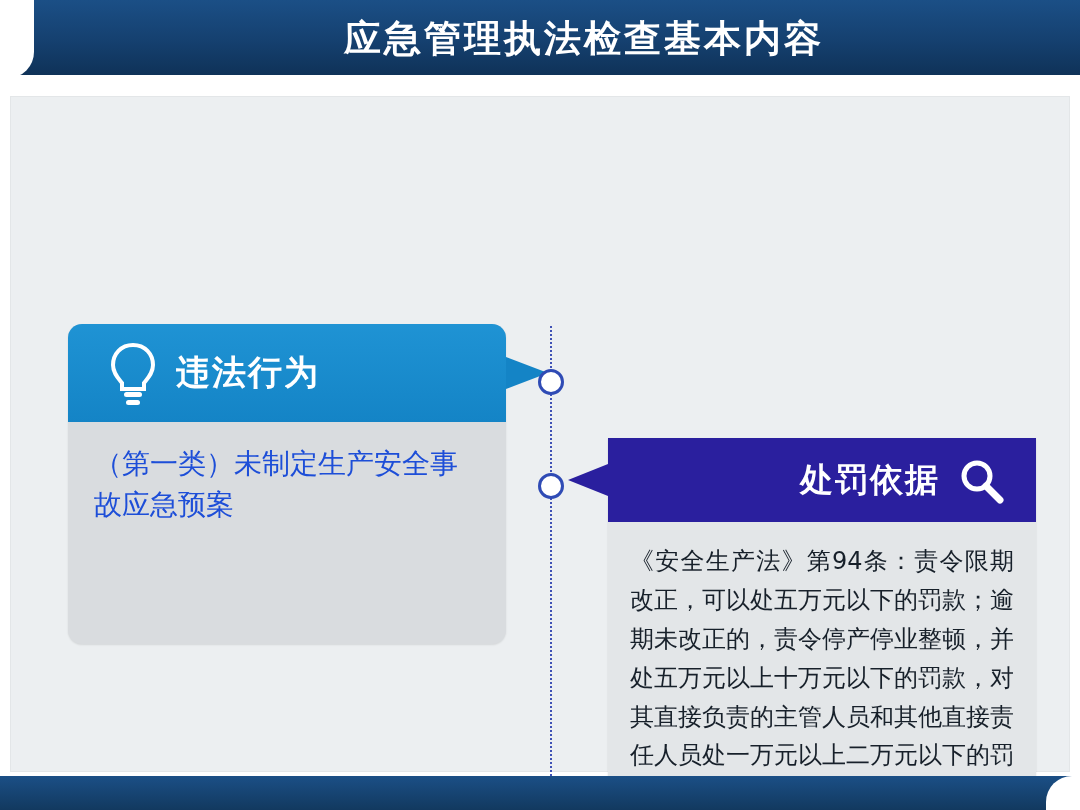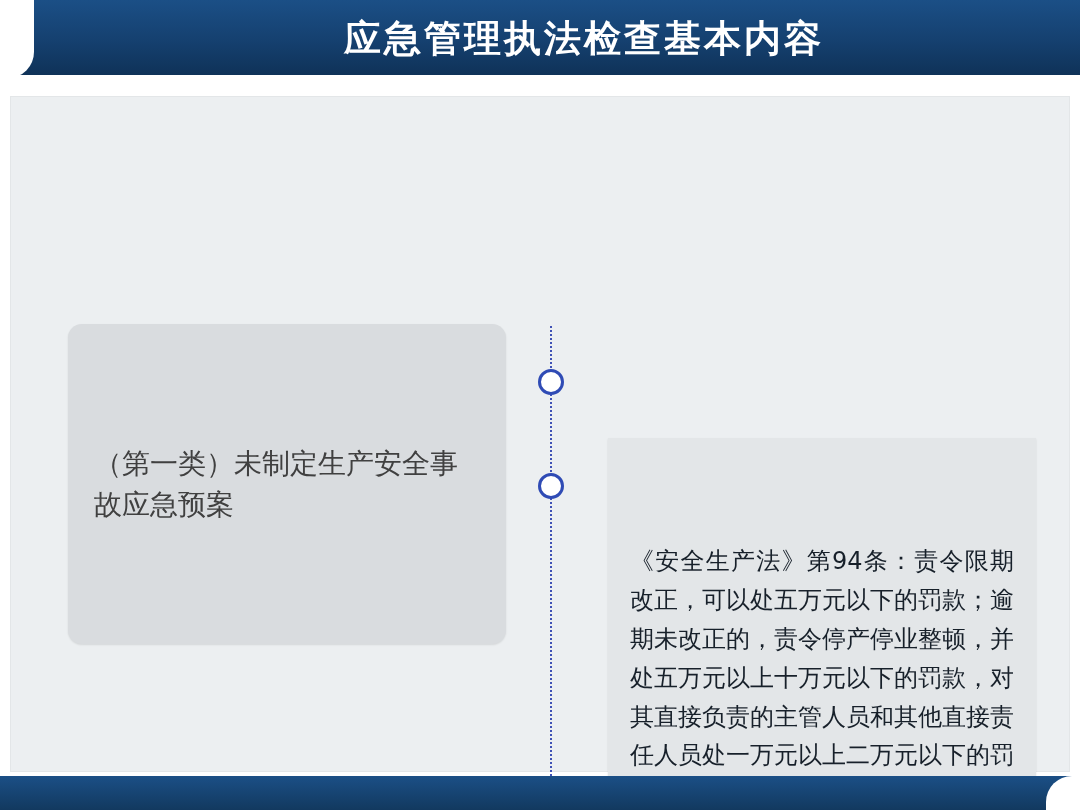--- a/index.html
+++ b/index.html
@@ -158,21 +158,21 @@
     border-bottom: 16px solid transparent;
     border-left: 42px solid #1484c6;
   }
   .card-left-body {
     position: absolute;
     left: 0;
     top: 98px;
     width: 438px;
     padding: 22px 26px 0 26px;
     box-sizing: border-box;
-    color: #404040;
+    color: #1d4ed8;
     font-size: 28px;
     line-height: 1.45;
     font-family: "DejaVu Sans", "Liberation Serif", serif;
   }
 
   
   .card-right {
     position: absolute;
     left: 598px;
     top: 342px;
@@ -239,24 +239,45 @@
   <div class="header">
     <div class="header-corner"></div>
     <div class="header-title">应急管理执法检查基本内容</div>
   </div>
 
   <div class="body-panel">
 
     <div class="connector"></div>
 
     <div class="card-left">
+      <div class="card-left-head">
+        <span class="bulb-icon">
+          <svg viewBox="0 0 54 64" width="54" height="64" aria-hidden="true">
+            <path d="M27 3 C15 3 7 12 7 23 C7 31 12 36 16 41 L16 47 L38 47 L38 41 C42 36 47 31 47 23 C47 12 39 3 27 3 Z" fill="none" stroke="#ffffff" stroke-width="4"></path>
+            <rect x="18" y="50" width="18" height="5" rx="2.5" fill="#ffffff"></rect>
+            <rect x="20" y="58" width="14" height="5" rx="2.5" fill="#ffffff"></rect>
+          </svg>
+        </span>
+        <span class="head-text">违法行为</span>
+        <div class="arrow-left-head"></div>
+      </div>
       <div class="card-left-body">（第一类）未制定生产安全事故应急预案</div>
     </div>
 
     <div class="card-right">
+      <div class="card-right-head">
+        <div class="arrow-right-head"></div>
+        <span class="head-text">处罚依据</span>
+        <span class="search-icon">
+          <svg viewBox="0 0 50 50" width="50" height="50" aria-hidden="true">
+            <circle cx="21" cy="20" r="13" fill="none" stroke="#ffffff" stroke-width="5"></circle>
+            <line x1="30" y1="30" x2="44" y2="44" stroke="#ffffff" stroke-width="7" stroke-linecap="round"></line>
+          </svg>
+        </span>
+      </div>
       <div class="card-right-body">《安全生产法》第94条：责令限期改正，可以处五万元以下的罚款；逾期未改正的，责令停产停业整顿，并处五万元以上十万元以下的罚款，对其直接负责的主管人员和其他直接责任人员处一万元以上二万元以下的罚款。</div>
     </div>
 
     <div class="node node-1"></div>
     <div class="node node-2"></div>
 
   </div>
 
   <div class="footer-bar">
     <div class="footer-corner"></div>

